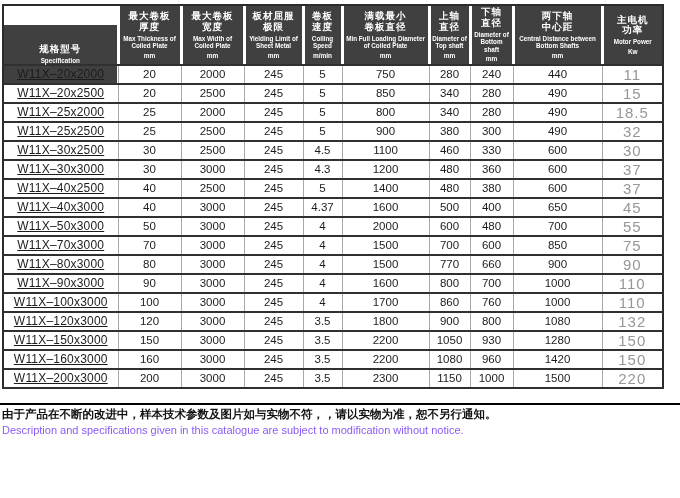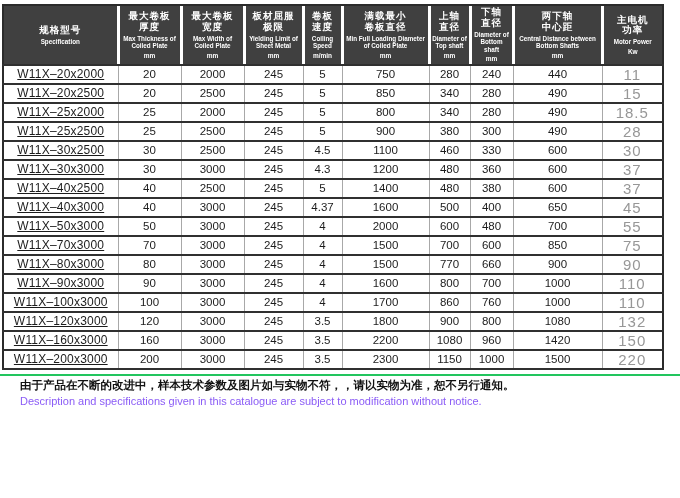--- a/index.html
+++ b/index.html
@@ -34,21 +34,21 @@
     margin: 0 1.5px;
     box-sizing: border-box;
     display: flex;
     flex-direction: column;
     justify-content: center;
     align-items: center;
     text-align: center;
     padding: 1px 1px;
     overflow: hidden;
   }
-  thead th:first-child .hblock { margin-left: 0; }
+  thead th:first-child .hblock { margin-left: 0; margin-top: 19px; }
   thead th:last-child .hblock { margin-right: 0; }
   .h-zh {
     font-size: 9.5px;
     font-weight: bold;
     line-height: 1.15;
     white-space: pre-line;
     letter-spacing: 1px;
   }
   .h-en {
     font-size: 6.3px;
@@ -80,25 +80,25 @@
     letter-spacing: 0.2px;
     text-decoration: underline;
   }
   tbody td.motor-cell {
     color: #979797;
     font-size: 15px;
     letter-spacing: 1px;
   }
   
   .footer {
-    margin-top: 4px;
-    border-top: 2px solid #22c55e;
+    margin-top: 14px;
+    border-top: 2px solid #000000;
     width: 680px;
     margin-left: -2px;
-    padding: 2px 2px 0 20px;
+    padding: 2px 2px 0 2px;
     box-sizing: border-box;
   }
   .footer-zh {
     font-size: 11.5px;
     color: #111;
     line-height: 1.3;
     font-weight: bold;
     font-family: "Liberation Sans", sans-serif;
   }
   .footer-en {
@@ -248,21 +248,21 @@
         <tr>
           <td class="model-cell">W11X–25x2500</td>
           <td>25</td>
           <td>2500</td>
           <td>245</td>
           <td>5</td>
           <td>900</td>
           <td>380</td>
           <td>300</td>
           <td>490</td>
-          <td class="motor-cell">28</td>
+          <td class="motor-cell">32</td>
         </tr>
         <tr>
           <td class="model-cell">W11X–30x2500</td>
           <td>30</td>
           <td>2500</td>
           <td>245</td>
           <td>4.5</td>
           <td>1100</td>
           <td>460</td>
           <td>330</td>
@@ -369,20 +369,32 @@
           <td class="model-cell">W11X–120x3000</td>
           <td>120</td>
           <td>3000</td>
           <td>245</td>
           <td>3.5</td>
           <td>1800</td>
           <td>900</td>
           <td>800</td>
           <td>1080</td>
           <td class="motor-cell">132</td>
+        </tr>
+        <tr>
+          <td class="model-cell">W11X–150x3000</td>
+          <td>150</td>
+          <td>3000</td>
+          <td>245</td>
+          <td>3.5</td>
+          <td>2200</td>
+          <td>1050</td>
+          <td>930</td>
+          <td>1280</td>
+          <td class="motor-cell">150</td>
         </tr>
         <tr>
           <td class="model-cell">W11X–160x3000</td>
           <td>160</td>
           <td>3000</td>
           <td>245</td>
           <td>3.5</td>
           <td>2200</td>
           <td>1080</td>
           <td>960</td>

